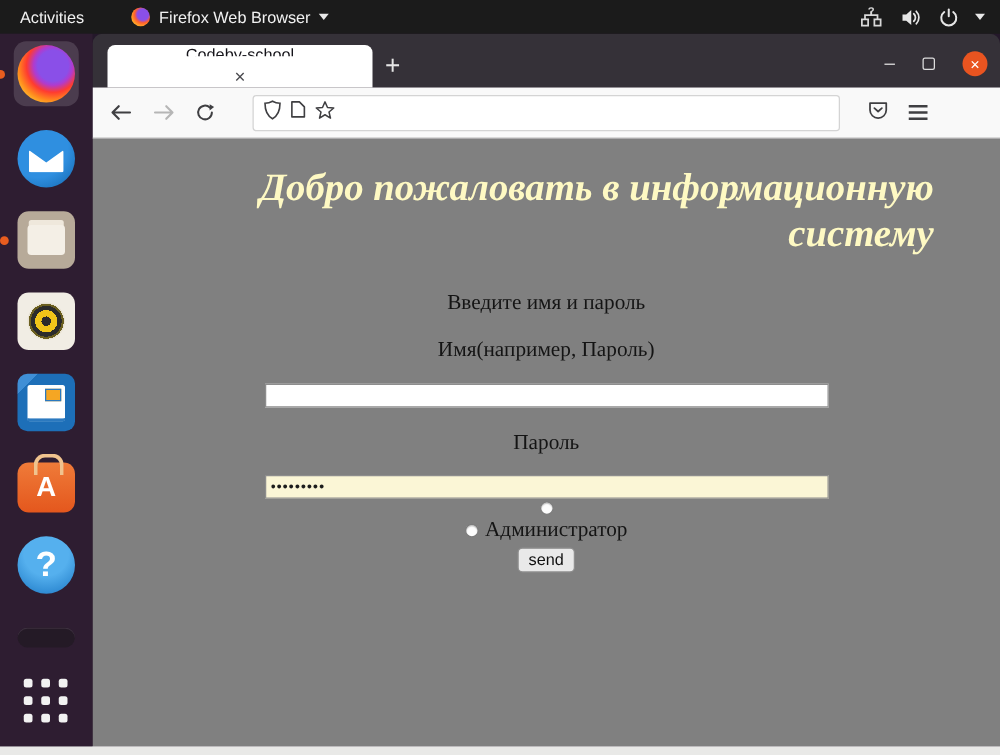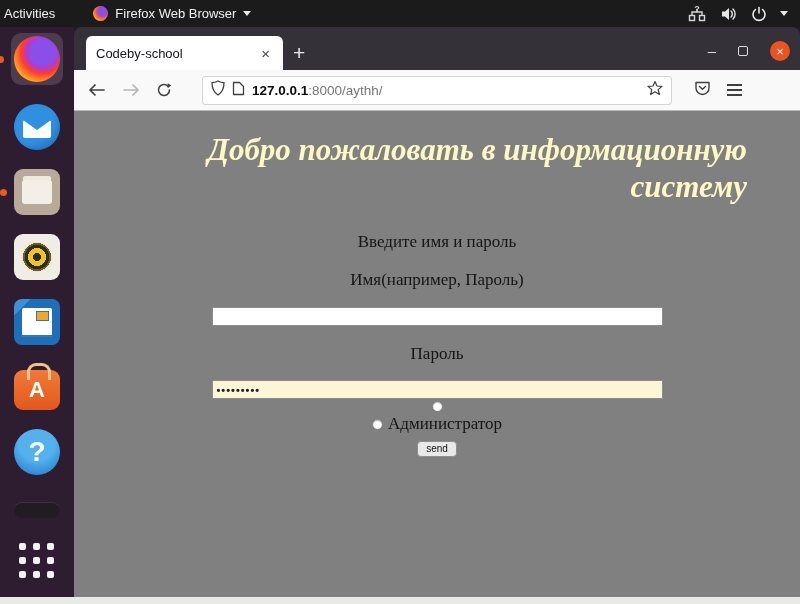--- a/index.html
+++ b/index.html
@@ -1,21 +1,21 @@
 <!DOCTYPE html>
 <html><head>
 <meta charset="utf-8">
 <style>
   * { margin:0; padding:0; box-sizing:border-box; }
   body { width:800px; height:604px; font-family:"Liberation Sans", sans-serif; background:#1a1a1a; overflow:hidden; }
   .screen { width:800px; height:604px; display:flex; flex-direction:column; background:#24182a; }
 
   
   .topbar { height:27px; background:#1b1b1b; color:#f1f1f1; display:flex; align-items:center; font-size:13px; flex:0 0 27px; }
-  .tb-left { display:flex; align-items:center; gap:34px; }
+  .tb-left { display:flex; align-items:center; gap:34px; padding-left:12px; }
   .activities { padding:2px 4px; }
   .appmenu { display:flex; align-items:center; gap:7px; }
   .ff-mini { width:15px; height:15px; border-radius:50%;
     background: radial-gradient(circle at 62% 38%, #8a4fe8 0 34%, #ff5f2e 50%, #ffa426 72%, #ffd567 100%); }
   .caret-down { width:0; height:0; border-left:4px solid transparent; border-right:4px solid transparent; border-top:5px solid #e8e8e8; }
   .tb-clock { position:absolute; left:0; right:0; text-align:center; pointer-events:none; }
   .topbar { position:relative; }
   .tb-clock span { pointer-events:auto; }
   .tb-right { margin-left:auto; display:flex; align-items:center; gap:13px; padding-right:12px; }
   .tb-right svg { display:block; }
@@ -46,21 +46,21 @@
   .ic-software::after { content:"A"; position:absolute; left:0; right:0; top:7px; text-align:center; color:#fff; font-weight:bold; font-size:22px; }
   .ic-help { border-radius:50%; background: radial-gradient(circle at 50% 30%, #55b0ee 0 45%, #1b77c4 100%); color:#fff; font-size:28px; font-weight:bold;
     display:flex; align-items:center; justify-content:center; }
   .ic-amazon { width:46px; height:16px; border-radius:8px; background:#241a26; box-shadow: inset 0 1px 0 #3c2f3e; margin:8px 0 2px; }
   .ic-grid { width:36px; height:36px; display:grid; grid-template-columns:repeat(3,1fr); gap:6px; margin-top:4px; }
   .ic-grid i { width:7px; height:7px; background:#f2f2f2; border-radius:2px; }
 
   
   .window { flex:1 1 auto; display:flex; flex-direction:column; min-width:0; }
   .titlebar { height:43px; background:#353138; border-radius:8px 8px 0 0; display:flex; align-items:flex-end; padding:0 10px; flex:0 0 43px; }
-  .tab { width:197px; height:34px; background:#fff; border-radius:6px 6px 0 0; display:flex; align-items:center; padding:0 10px; gap:8px; margin-left:2px; }
+  .tab { width:212px; height:34px; background:#fff; border-radius:6px 6px 0 0; display:flex; align-items:center; padding:0 10px; gap:8px; margin-left:2px;flex-direction:column; }
   .tab-title { font-size:13px; color:#15141a; flex:1; white-space:nowrap; overflow:hidden; }
   .tab-close { color:#4a4a4f; font-size:15px; line-height:1; padding:1px 3px; border-radius:3px; }
   .newtab { color:#e6e6e6; font-size:21px; font-weight:300; padding:0 10px; margin-bottom:5px; }
   .win-controls { margin-left:auto; display:flex; align-items:center; gap:22px; margin-bottom:9px; }
   .wc-min { color:#ddd; font-size:15px; line-height:10px; }
   .wc-max { width:10px; height:10px; border:1.5px solid #ddd; border-radius:2px; }
   .wc-close { width:20px; height:20px; border-radius:50%; background:#e95420; color:#fff; font-size:13px; display:flex; align-items:center; justify-content:center; line-height:1; }
 
   .navbar { height:41px; background:#f9f9f9; border-bottom:1px solid #b9b9b9; display:flex; align-items:center; padding:0 10px; gap:8px; flex:0 0 41px; }
   .nav-btn { padding:4px; display:flex; }
@@ -77,21 +77,21 @@
   .heading { color:#fef9c3; font-weight:bold; font-size:31px; line-height:1.18; text-align:right; max-width:620px; margin:21px auto 0;font-style:italic; }
   .intro { text-align:center; font-size:17px; margin-top:27px; }
   .field-label { text-align:center; font-size:17px; margin-top:18px; }
   .field { display:block; width:451px; height:19px; margin:17px auto 0; border:1px solid #8d8d8d; background:#fff;
     font-family:"Liberation Sans", sans-serif; font-size:11px; padding:0 4px; }
   .field.pwd { background:#fbf6d6; margin-top:16px; font-weight:bold; letter-spacing:1px; color:#1c1c1c; }
   .radio-row { display:flex; align-items:center; justify-content:center; gap:5px; font-size:17px; margin-top:2px; }
   .radio-row:first-of-type { margin-top:6px; }
   .radio-dot { width:11px; height:11px; border-radius:50%; background:#fdfdfd; border:1px solid #7c7c7c; box-shadow: inset 0 1px 1px rgba(0,0,0,.25); }
   .send-wrap { text-align:center; margin-top:4px; }
-  .send-btn { font-family:"Liberation Sans", sans-serif; font-size:10px; background:#e9e9e9; border:1px solid #8f8f8f; border-radius:4px; padding:1px 8px 2px; color:#111; }
+  .send-btn { font-family:"Liberation Sans", sans-serif; font-size:13px; background:#e9e9e9; border:1px solid #8f8f8f; border-radius:4px; padding:1px 8px 2px; color:#111; }
 
   .bottom-strip { height:7px; background:#e9e9e7; flex:0 0 7px; }
 </style>
 </head>
 <body>
 
 <div class="screen">
 
   <div class="topbar">
     <div class="tb-left">
@@ -208,21 +208,20 @@
           <span>
             <svg width="14" height="16" viewBox="0 0 14 16">
                 <path d="M7 1 C9 2.2 11.5 2.6 13 2.6 C13 8 11.5 12.5 7 15 C2.5 12.5 1 8 1 2.6 C2.5 2.6 5 2.2 7 1 Z" stroke="#3f3f42" stroke-width="1.3" fill="none"></path>
               </svg>
           </span>
           <span>
             <svg width="13" height="15" viewBox="0 0 13 15">
                 <path d="M1.5 1.5 h6 l4 4 v8 h-10 z" stroke="#3f3f42" stroke-width="1.3" fill="none" stroke-linejoin="round"></path>
               </svg>
           </span>
-          <span class="url-text"><span class="url-host">127.0.0.1</span><span class="url-path">:8000/aythh/</span></span>
           <span>
             <svg width="16" height="16" viewBox="0 0 16 16">
                 <path d="M8 1.5 L10 6 L15 6.4 L11.2 9.6 L12.4 14.5 L8 11.8 L3.6 14.5 L4.8 9.6 L1 6.4 L6 6 Z" stroke="#3f3f42" stroke-width="1.2" fill="none" stroke-linejoin="round"></path>
               </svg>
           </span>
         </div>
         <div class="nav-right">
           <span>
             <svg width="17" height="16" viewBox="0 0 17 16">
                 <path d="M2 2.5 h13 v5.5 a6.5 6.5 0 0 1 -13 0 z" stroke="#3f3f42" stroke-width="1.4" fill="none" stroke-linejoin="round"></path>

